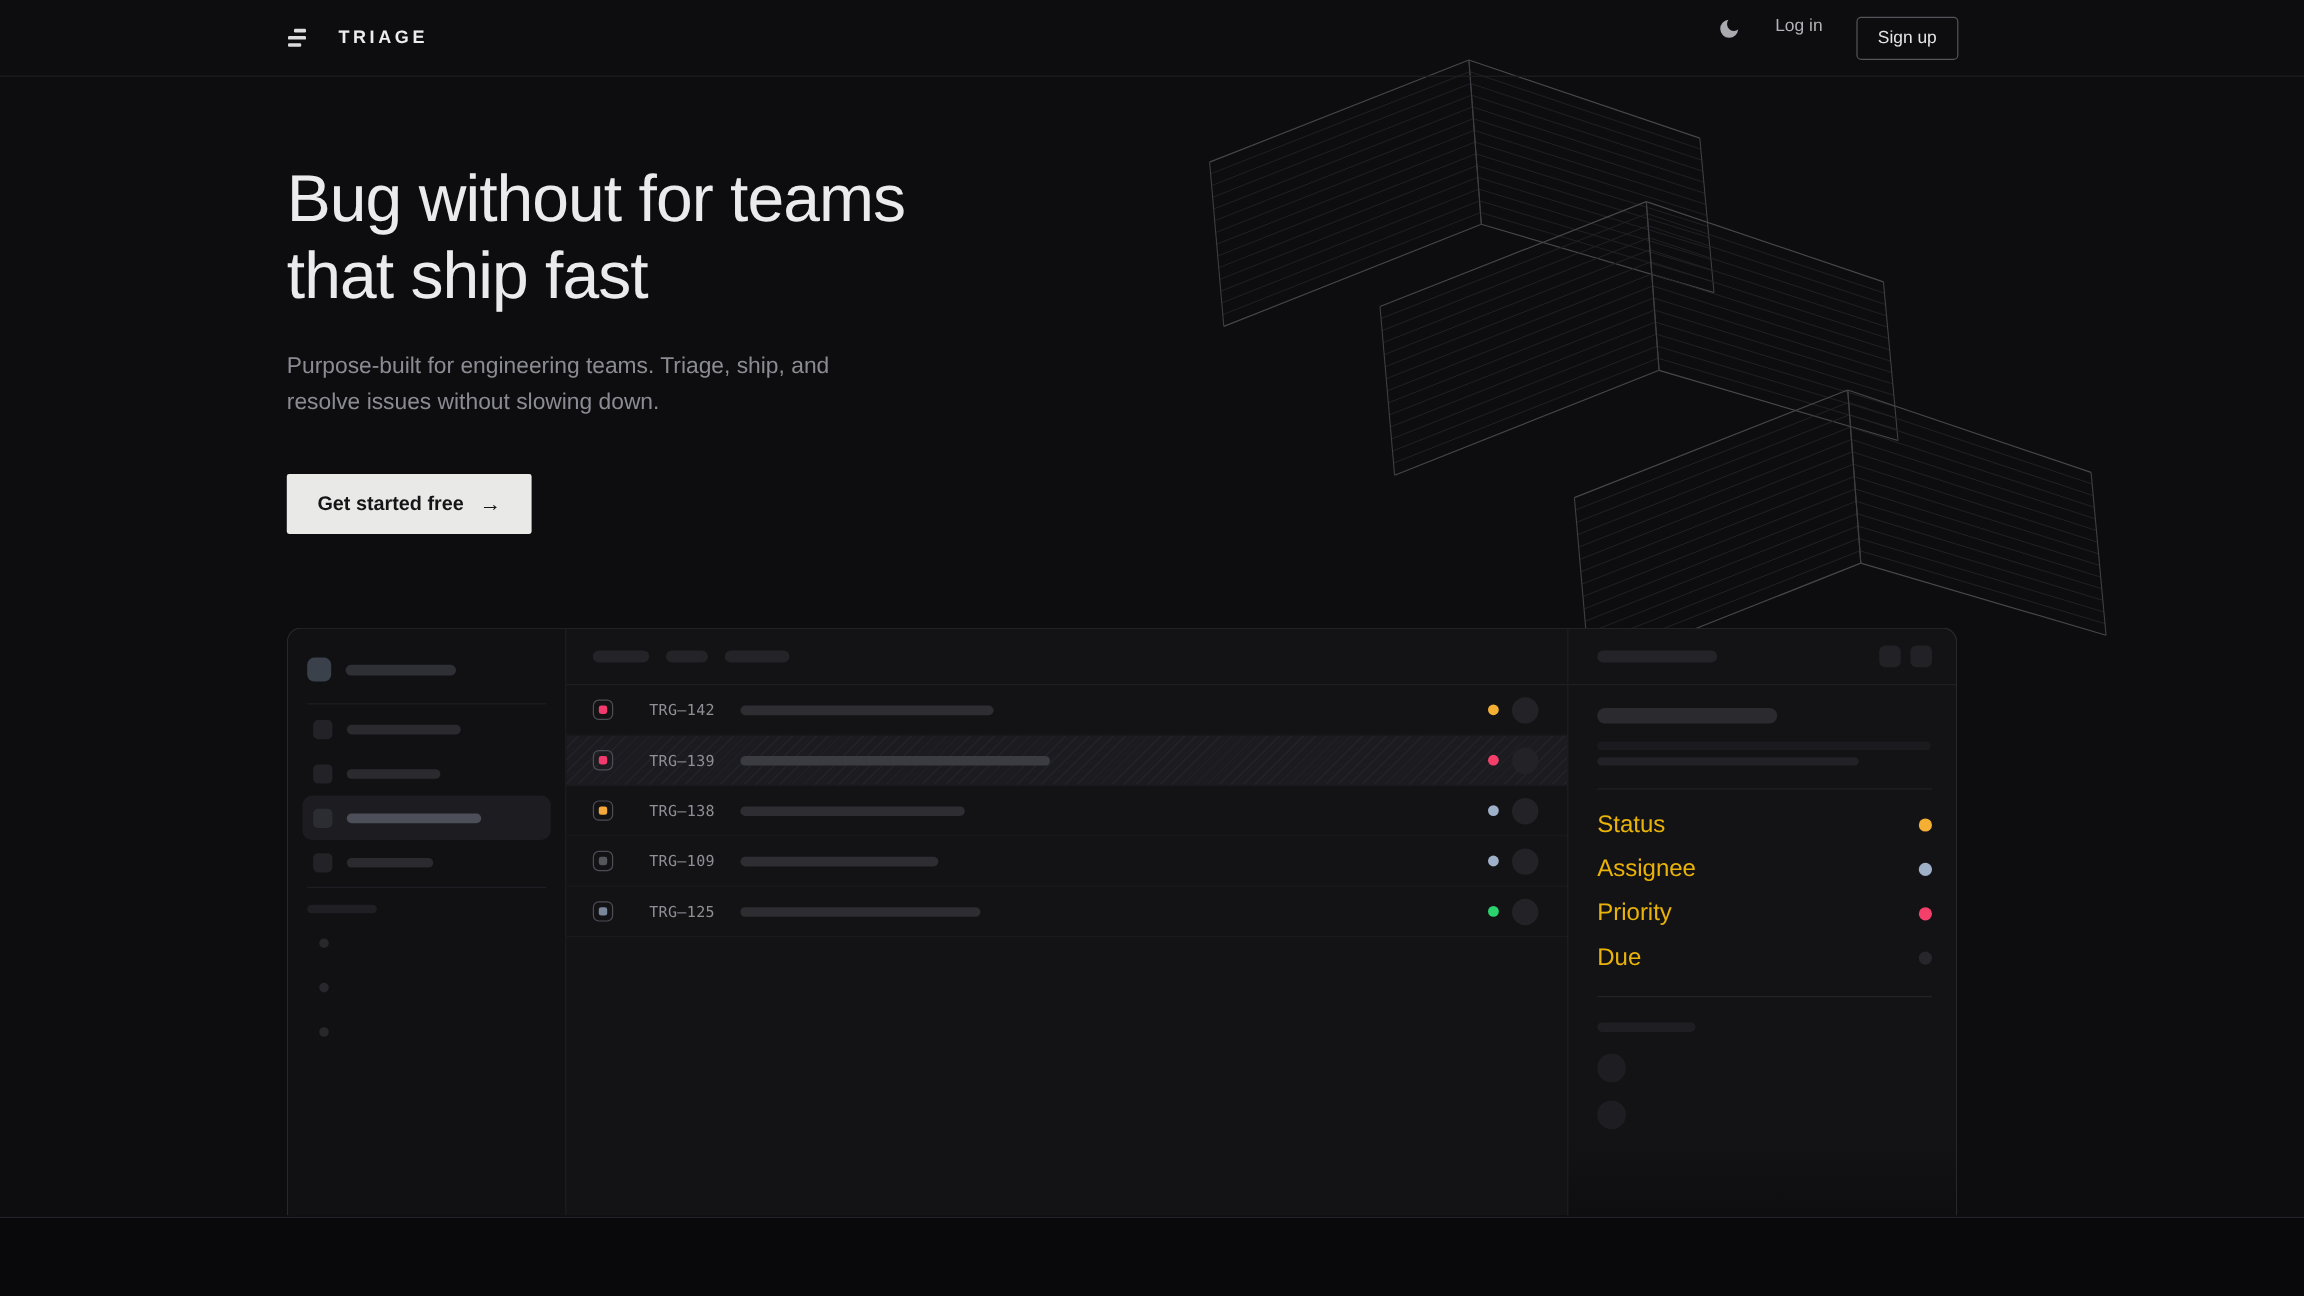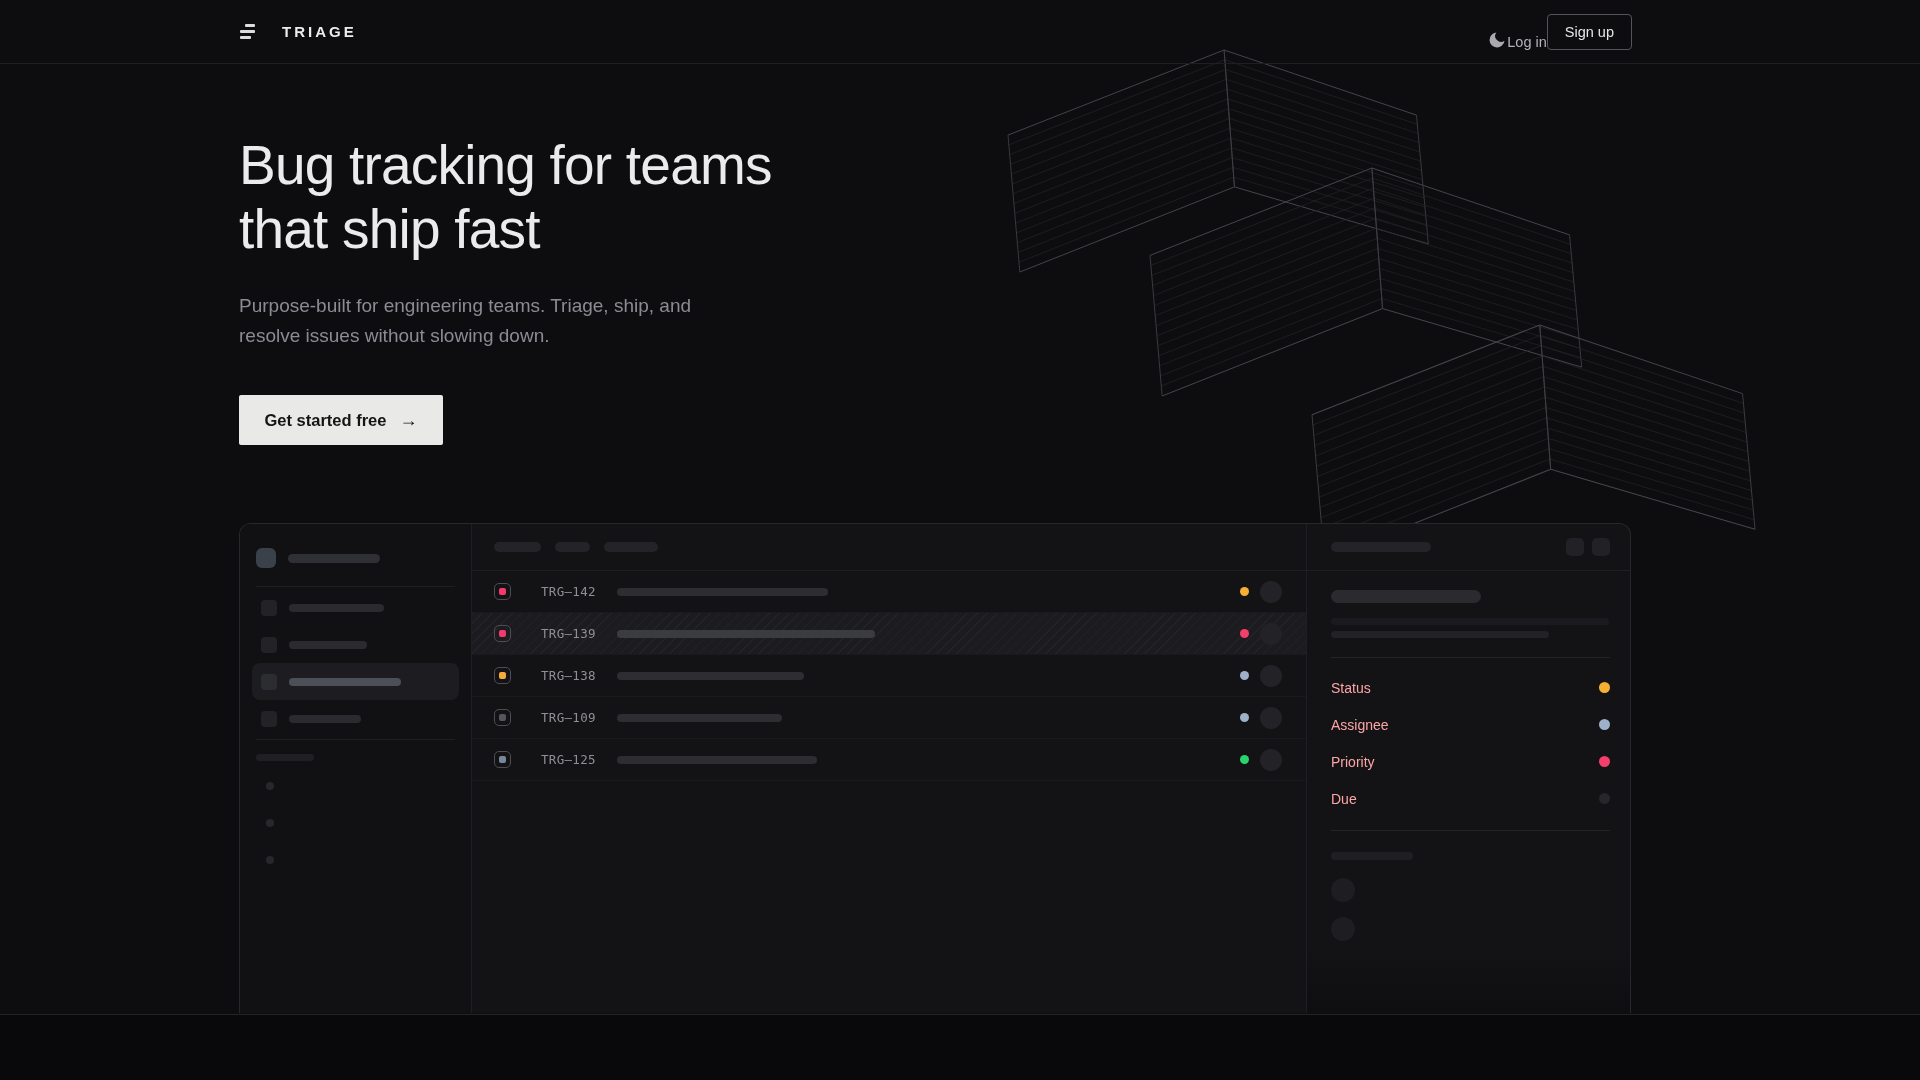--- a/index.html
+++ b/index.html
@@ -21,21 +21,21 @@
     padding:0 288px 0 239px;
     border-bottom:1px solid #1f1f23;
   }
   .nav-left { display:flex; align-items:center; gap:27px; }
   .logo-bars { display:flex; flex-direction:column; gap:2.5px; width:16px; }
   .logo-bars i { display:block; height:3.5px; border-radius:1px; background:#dcdcdf; }
   .logo-bars i:nth-child(1){ width:10px; margin-left:6px; }
   .logo-bars i:nth-child(2){ width:15px; margin-left:1px; }
   .logo-bars i:nth-child(3){ width:11px; margin-left:1px; }
   .brand { font-size:15px; font-weight:700; letter-spacing:3px; color:#ececee; }
-  .nav-right { display:flex; align-items:flex-end; }
+  .nav-right { display:flex; align-items:flex-start; gap:28px; }
   .moon-btn { background:none; border:none; cursor:pointer; display:flex; align-items:center; }
   .login-link { font-size:14.5px; color:#b2b2b9; text-decoration:none; cursor:pointer; background:none; border:none; }
   .signup-btn {
     font-family:inherit; font-size:14.5px; color:#e6e6ea; background:transparent;
     border:1px solid #54545b; border-radius:4px; padding:9px 17px; cursor:pointer;
   }
 
   
   .hero { position:absolute; left:239px; top:64px; z-index:2; }
   .hero h1 {
@@ -100,21 +100,21 @@
     border-bottom:1px solid #1f1f23; margin:0 -20px 0 -24px; padding:0 20px 0 24px; }
   .d-header-bar { width:100px; height:10px; border-radius:5px; background:#232328; }
   .d-header-btns { display:flex; gap:8px; }
   .d-btn { width:18px; height:18px; border-radius:5px; background:#212126; border:none; cursor:pointer; }
   .d-title-bar { width:150px; height:13px; border-radius:6.5px; background:#2a2a2f; margin-top:19px; }
   .d-line1 { width:278px; height:7px; border-radius:3.5px; background:#1b1b1f; margin-top:15px; }
   .d-line2 { width:218px; height:7px; border-radius:3.5px; background:#212126; margin-top:6px; }
   .d-divider { border:none; border-top:1px solid #222227; margin:19px 0 0 0; }
   .d-fields { margin-top:11px; }
   .d-field { height:37px; display:flex; align-items:center; justify-content:space-between; }
-  .d-field-label { font-size:14px; color:#fca5a5; }
+  .d-field-label { font-size:20px; color:#eab308; }
   .d-field-dot { width:11px; height:11px; border-radius:50%; }
   .d-divider2 { border:none; border-top:1px solid #222227; margin:13px 0 0 0; }
   .d-small-bar { width:82px; height:8px; border-radius:4px; background:#1e1e23; margin-top:21px; }
   .d-avatar { width:24px; height:24px; border-radius:50%; background:#1d1d22; }
   .d-avatar.a1 { margin-top:18px; } .d-avatar.a2 { margin-top:15px; }
   .panel-fade { position:absolute; left:0; right:0; bottom:0; height:64px; pointer-events:none;
     background:linear-gradient(to bottom, rgba(19,19,22,0), rgba(13,13,15,0.85)); }
 
   
   .footer-strip { position:absolute; left:0; right:0; bottom:0; height:66px; z-index:4;
@@ -248,21 +248,21 @@
       <svg width="20" height="20" viewBox="0 0 24 24">
         <path d="M21 12.79A9 9 0 1 1 11.21 3 7 7 0 0 0 21 12.79z" fill="#a9a9b0"></path>
       </svg>
     </button>
     <button class="login-link">Log in</button>
     <button class="signup-btn">Sign up</button>
   </div>
 </nav>
 
 <section class="hero">
-  <h1><span>Bug tracking for teams</span><br><span>that ship fast</span></h1>
+  <h1><span>Bug without for teams</span><br><span>that ship fast</span></h1>
   <p class="subtitle">
     <span>Purpose-built for engineering teams. Triage, ship, and</span>
     <span>resolve issues without slowing down.</span>
   </p>
   <button class="cta-btn">
     <span>Get started free</span>
     <span class="cta-arrow">→</span>
   </button>
 </section>
 

